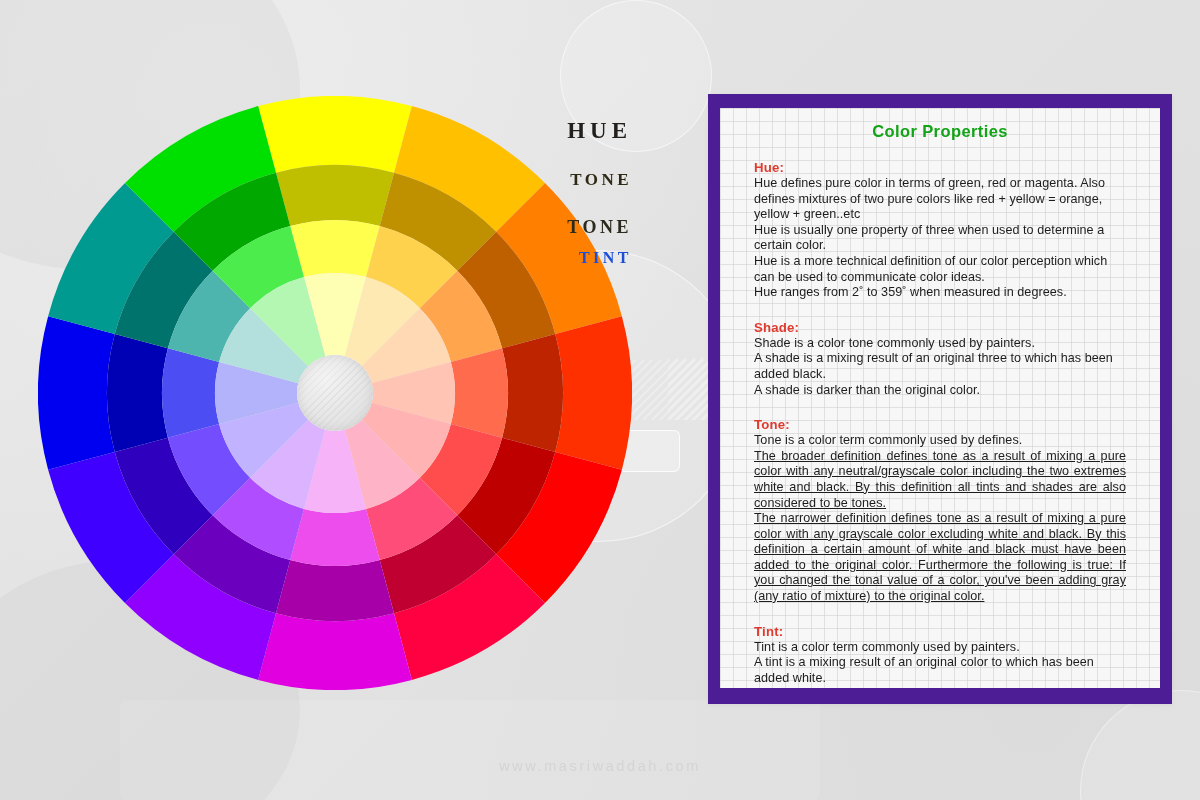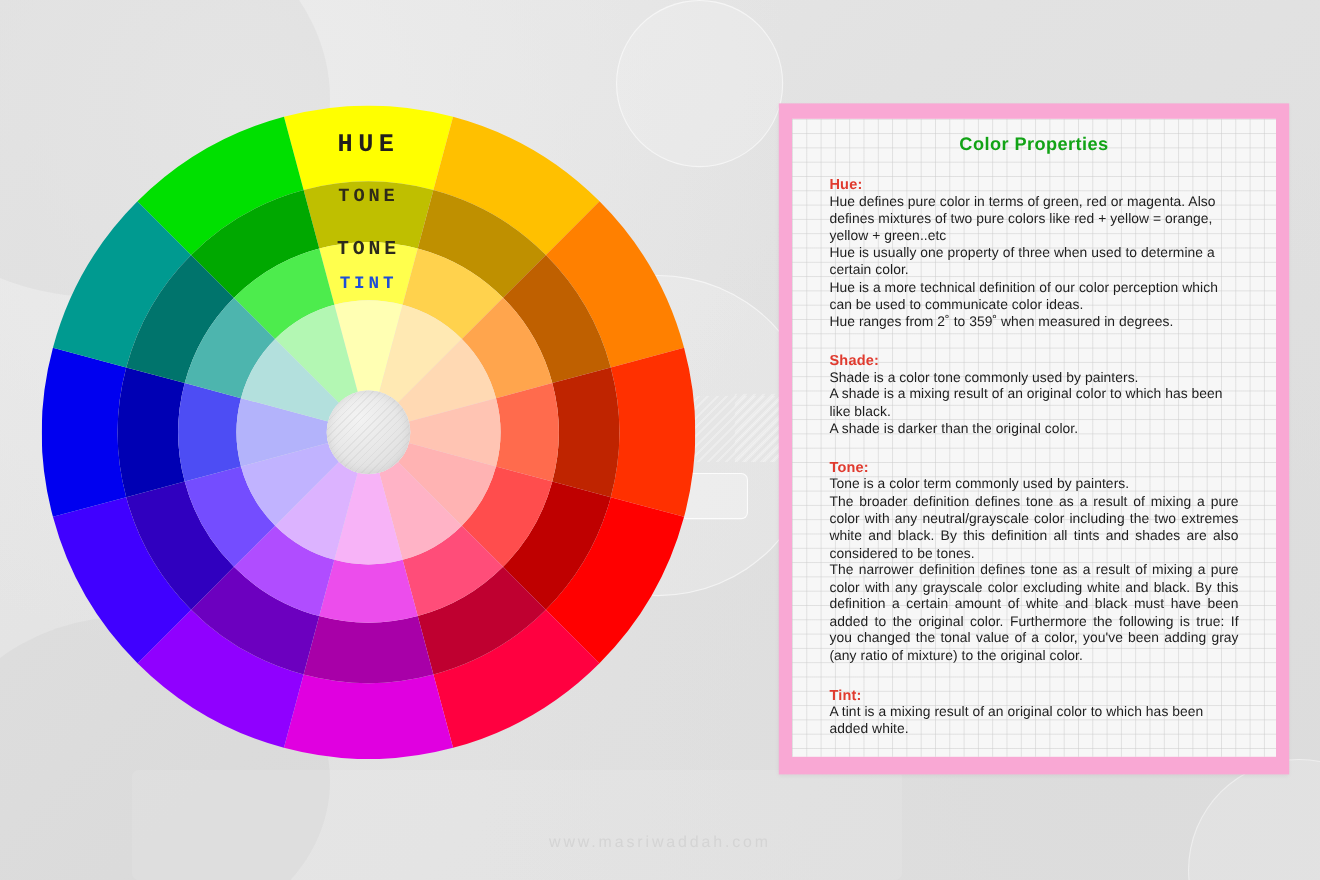--- a/index.html
+++ b/index.html
@@ -58,26 +58,26 @@
     width: 594px;
     height: 594px;
   }
   #wheel-svg {
     display: block;
     width: 594px;
     height: 594px;
   }
   .ring-label {
     position: absolute;
-    text-align: center;
+    text-align: right;
     font-weight: bold;
     color: #231f1c;
     letter-spacing: 3px;
     white-space: nowrap;
-    font-family: Liberation Mono, monospace;
+    font-family: Liberation Serif, serif;
   }
   #label-hue   { left: 0; right: 0; top: 22px;  font-size: 23px; letter-spacing: 5px; }
   #label-shade { left: 0; right: 0; top: 74px;  font-size: 17px; letter-spacing: 3.5px; color:#2f2a18;}
   #label-tone  { left: 0; right: 0; top: 121px; font-size: 18px; letter-spacing: 3.5px; color:#2c2a1d;}
   #label-tint  { left: 0; right: 0; top: 153px; font-size: 16px; letter-spacing: 3.5px; color:#1d4ed8;}
 
   #hub-mark {
     position: absolute;
     left: 259px;
     top: 259px;
@@ -92,21 +92,21 @@
     box-shadow: inset 0 0 8px rgba(150,150,150,0.25);
   }
 
   
   #panel {
     position: absolute;
     left: 708px;
     top: 94px;
     width: 464px;
     height: 610px;
-    background: #f9a8d4;
+    background: #4c1d95;
     box-shadow: 0 1px 4px rgba(0,0,0,0.05);
     box-sizing: border-box;
     padding: 14px 12px 16px 12px;
   }
   #panel-inner {
     width: 100%;
     height: 100%;
     box-sizing: border-box;
     padding: 8px 34px 10px 34px;
     background-color: #f7f7f7;
@@ -133,21 +133,21 @@
     margin-bottom: 1px;
     letter-spacing: 0.2px;
   }
   .sec-body {
     color: #1d1d1d;
     font-size: 12.6px;
     line-height: 15.6px;
     letter-spacing: 0.05px;
   }
   .sec-body p { margin: 0; }
-  .sec-body p.just { text-align: justify; }
+  .sec-body p.just { text-align: justify; text-decoration: underline; }
 
   
   #watermark {
     position: absolute;
     left: 0;
     right: 0;
     top: 758px;
     text-align: center;
     color: #d4d4d4;
     font-size: 14.5px;
@@ -243,35 +243,36 @@
             <p>Hue defines pure color in terms of green, red or magenta. Also defines mixtures of two pure colors like red + yellow = orange, yellow + green..etc</p>
             <p>Hue is usually one property of three when used to determine a certain color.</p>
             <p>Hue is a more technical definition of our color perception which can be used to communicate color ideas.</p>
             <p>Hue ranges from 2˚ to 359˚ when measured in degrees.</p>
           </div>
         </div>
         <div class="sec">
           <div class="sec-head">Shade:</div>
           <div class="sec-body">
             <p>Shade is a color tone commonly used by painters.</p>
-            <p>A shade is a mixing result of an original color to which has been like black.</p>
+            <p>A shade is a mixing result of an original three to which has been added black.</p>
             <p>A shade is darker than the original color.</p>
           </div>
         </div>
         <div class="sec">
           <div class="sec-head">Tone:</div>
           <div class="sec-body">
-            <p>Tone is a color term commonly used by painters.</p>
+            <p>Tone is a color term commonly used by defines.</p>
             <p class="just">The broader definition defines tone as a result of mixing a pure color with any neutral/grayscale color including the two extremes white and black. By this definition all tints and shades are also considered to be tones.</p>
             <p class="just">The narrower definition defines tone as a result of mixing a pure color with any grayscale color excluding white and black. By this definition a certain amount of white and black must have been added to the original color. Furthermore the following is true: If you changed the tonal value of a color, you've been adding gray (any ratio of mixture) to the original color.</p>
           </div>
         </div>
         <div class="sec">
           <div class="sec-head">Tint:</div>
           <div class="sec-body">
+            <p>Tint is a color term commonly used by painters.</p>
             <p>A tint is a mixing result of an original color to which has been added white.</p>
           </div>
         </div>
       </div>
   </div>
 </div>
 
 <div id="watermark">www.masriwaddah.com</div>
 
 </body></html>

